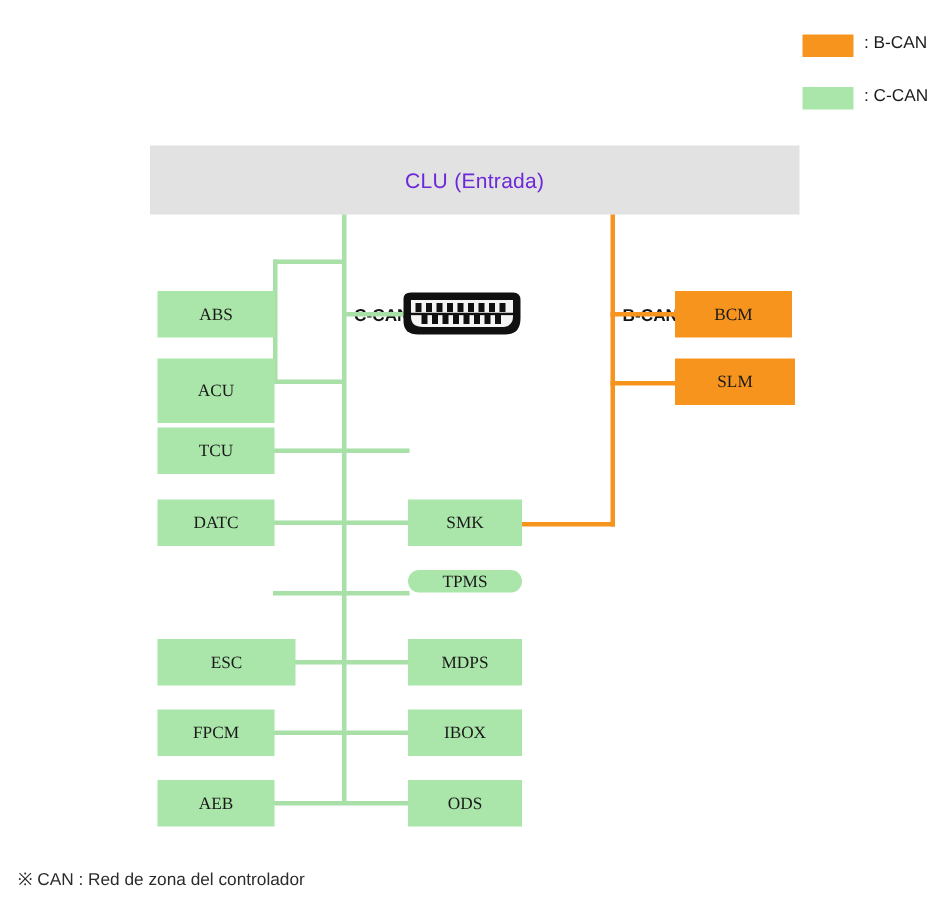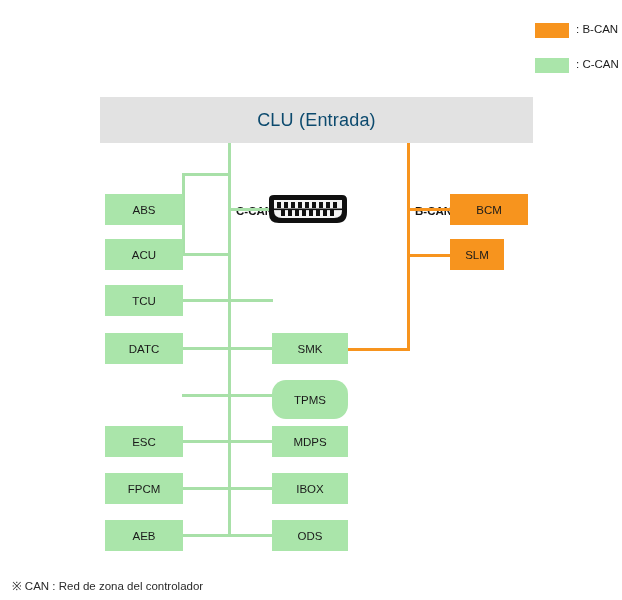--- a/index.html
+++ b/index.html
@@ -42,22 +42,22 @@
 
   
   .clu-bar {
     position: absolute;
     background: #e2e2e2;
     display: flex;
     align-items: center;
     justify-content: center;
   }
   .clu-label {
-    font-size: 18px;
-    color: #0c4a6e;
+    font-size: 14px;
+    color: #6d28d9;
     letter-spacing: .2px;
   }
 
   
   .bus-label {
     position: absolute;
     font-size: 11.5px;
     font-weight: bold;
     color: #141414;
     white-space: nowrap;
@@ -76,20 +76,21 @@
 
   
   .node {
     position: absolute;
     display: flex;
     align-items: center;
     justify-content: center;
     font-size: 11.5px;
     color: #1a1a1a;
     box-sizing: border-box;
+    font-family: Liberation Serif, serif;
   }
   .node.ccan {
     background: #aae5aa;
   }
   .node.bcan {
     background: #f7941e;
   }
 
   
   .obd-icon {
@@ -151,59 +152,59 @@
   <div class="hline ccan-line" style="left:182px; top:487px; width:91px; height:3px;"></div>
 
   <div class="hline ccan-line" style="left:182px; top:534px; width:91px; height:3px;"></div>
 
   <div class="hline bcan-line" style="left:407px; top:208px; width:45px; height:3px;"></div>
   <div class="hline bcan-line" style="left:407px; top:254px; width:45px; height:3px;"></div>
 
   <div class="node ccan" style="left:105px; top:194px; width:78px; height:31px;">
     <span>ABS</span>
   </div>
-  <div class="node ccan" style="left:105px; top:239px; width:78px; height:31px;">
+  <div class="node ccan" style="left:105px; top:239px; width:78px; height:43px;">
     <span>ACU</span>
   </div>
   <div class="node ccan" style="left:105px; top:333px; width:78px; height:31px;">
     <span>DATC</span>
   </div>
   <div class="node ccan" style="left:105px; top:285px; width:78px; height:31px;">
     <span>TCU</span>
   </div>
-  <div class="node ccan" style="left:105px; top:426px; width:78px; height:31px;">
+  <div class="node ccan" style="left:105px; top:426px; width:92px; height:31px;">
     <span>ESC</span>
   </div>
   <div class="node ccan" style="left:105px; top:473px; width:78px; height:31px;">
     <span>FPCM</span>
   </div>
   <div class="node ccan" style="left:105px; top:520px; width:78px; height:31px;">
     <span>AEB</span>
   </div>
 
   <div class="node ccan" style="left:272px; top:333px; width:76px; height:31px;">
     <span>SMK</span>
   </div>
-  <div class="node ccan" style="left:272px; top:380px; width:76px; height:39px;border-radius:14px;">
+  <div class="node ccan" style="left:272px; top:380px; width:76px; height:15px;border-radius:14px;">
     <span>TPMS</span>
   </div>
   <div class="node ccan" style="left:272px; top:426px; width:76px; height:31px;">
     <span>MDPS</span>
   </div>
   <div class="node ccan" style="left:272px; top:473px; width:76px; height:31px;">
     <span>IBOX</span>
   </div>
   <div class="node ccan" style="left:272px; top:520px; width:76px; height:31px;">
     <span>ODS</span>
   </div>
 
   <div class="node bcan" style="left:450px; top:194px; width:78px; height:31px;align-items:center;">
     <span>BCM</span>
   </div>
-  <div class="node bcan" style="left:450px; top:239px; width:54px; height:31px;">
+  <div class="node bcan" style="left:450px; top:239px; width:80px; height:31px;">
     <span>SLM</span>
   </div>
 
   <div class="obd-icon" style="left:265px; top:192px; width:86px; height:36px;">
     <svg width="86" height="36" viewBox="0 0 86 36" xmlns="http://www.w3.org/2000/svg">
 
       <path d="M4 7 Q4 3 9 3 L77 3 Q82 3 82 8 L82 20 Q82 31 72 31 L14 31 Q4 31 4 22 Z" fill="#101010"></path>
 
       <path d="M9 8 L77 8 L77 19 Q77 26 69 26 L17 26 Q9 26 9 19 Z" fill="#f4f4f4"></path>
 

